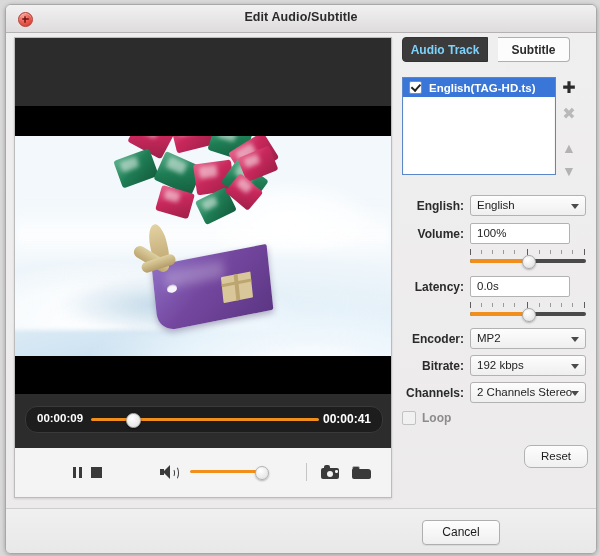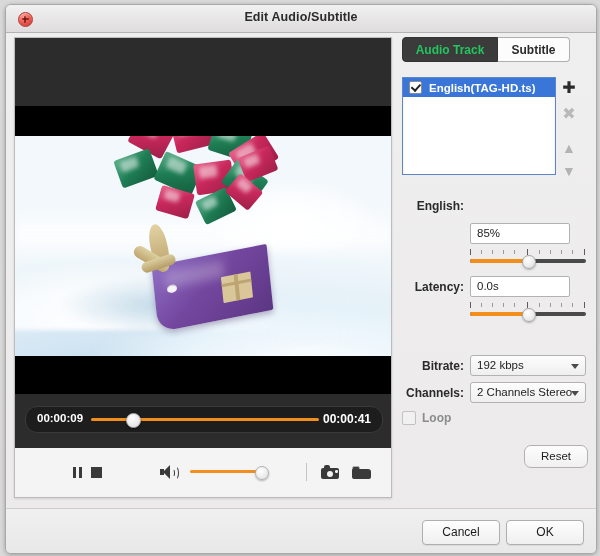--- a/index.html
+++ b/index.html
@@ -195,21 +195,21 @@
   .fold{left:337px;top:18px;width:19px;height:13px;}
   .fold .tab{position:absolute;left:0;top:0;width:8px;height:3.5px;background:#3a3a3a;border-radius:2px 2px 0 0;}
   .fold .bdy{position:absolute;left:0;top:3px;width:19px;height:10px;background:#3a3a3a;border-radius:1px 3px 2px 2px;}
   
   .rpanel{position:absolute;left:392px;top:32px;width:192px;height:459px;}
   .tabs{position:absolute;left:4px;top:0px;width:186px;height:25px;}
   .tab{
     position:absolute;top:0;height:25px;line-height:25px;text-align:center;
     font-size:12px;font-weight:bold;border:1px solid #b0afaf;box-sizing:border-box;
   }
-  .tab.active{left:0;width:96px;background:#3b3b3b;color:#22c55e;border-color:#333;border-radius:4px 0 0 4px;}
+  .tab.active{left:0;width:86px;background:#3b3b3b;color:#7dd3fc;border-color:#333;border-radius:4px 0 0 4px;}
   .tab.inactive{left:96px;width:72px;background:#fcfcfc;color:#2b2b2b;border-radius:0 4px 4px 0;border-left:none;}
   .tracklist{
     position:absolute;left:4px;top:40px;width:152px;height:96px;
     background:#fff;border:1px solid #5b87c9;box-shadow:inset 0 1px 2px rgba(0,0,0,.12);text-align:right;
   }
   .trackrow{
     position:absolute;left:0;top:0;width:152px;height:19px;
     background:#3a76d8;color:#fff;font-size:11.5px;font-weight:bold;
     display:flex;align-items:center;
   }
@@ -409,25 +409,32 @@
 
     <div class="listbtns">
       <div class="lbtn plus">✚</div>
       <div class="lbtn x">✖</div>
       <div class="lbtn up">▲</div>
       <div class="lbtn down">▼</div>
     </div>
 
     <div class="frow" style="top:158px;">
       <div class="flabel">English:</div>
+      <div class="fctl">
+        <div class="sel">
+          <span>English</span>
+          <i class="arw"></i>
+        </div>
+      </div>
     </div>
 
     <div class="frow" style="top:186px;">
+      <div class="flabel">Volume:</div>
       <div class="fctl" style="width:116px;position:absolute;">
-        <div class="txt">85%</div>
+        <div class="txt">100%</div>
 
       </div>
     </div>
     <div class="sliderwrap" style="top:212px;">
       <div class="ticks">
         <i class="big" style="left:0;"></i>
           <i style="left:11px;"></i>
           <i style="left:22px;"></i>
         <i style="left:33px;"></i>
           <i style="left:44px;"></i>
@@ -462,20 +469,29 @@
           <i style="left:80px;"></i>
           <i style="left:91px;"></i>
         <i style="left:102px;"></i>
           <i class="big" style="left:114px;"></i>
       </div>
       <div class="strack"></div>
       <div class="sfill" style="width:58px;"></div>
       <div class="sknob" style="left:52px;"></div>
     </div>
 
+    <div class="frow" style="top:291px;">
+      <div class="flabel">Encoder:</div>
+      <div class="fctl">
+        <div class="sel">
+          <span>MP2</span>
+          <i class="arw"></i>
+        </div>
+      </div>
+    </div>
 
     <div class="frow" style="top:318px;">
       <div class="flabel">Bitrate:</div>
       <div class="fctl">
         <div class="sel">
           <span>192 kbps</span>
           <i class="arw"></i>
         </div>
       </div>
     </div>
@@ -494,16 +510,15 @@
       <div class="loopbox"></div>
       <span class="looplabel">Loop</span>
     </div>
 
     <div class="reset">Reset</div>
   </div>
 
   <div class="footsep"></div>
   <div class="foot">
     <div class="fbtn cancel">Cancel</div>
-    <div class="fbtn ok">OK</div>
   </div>
 
 </div>
 
 </body></html>

